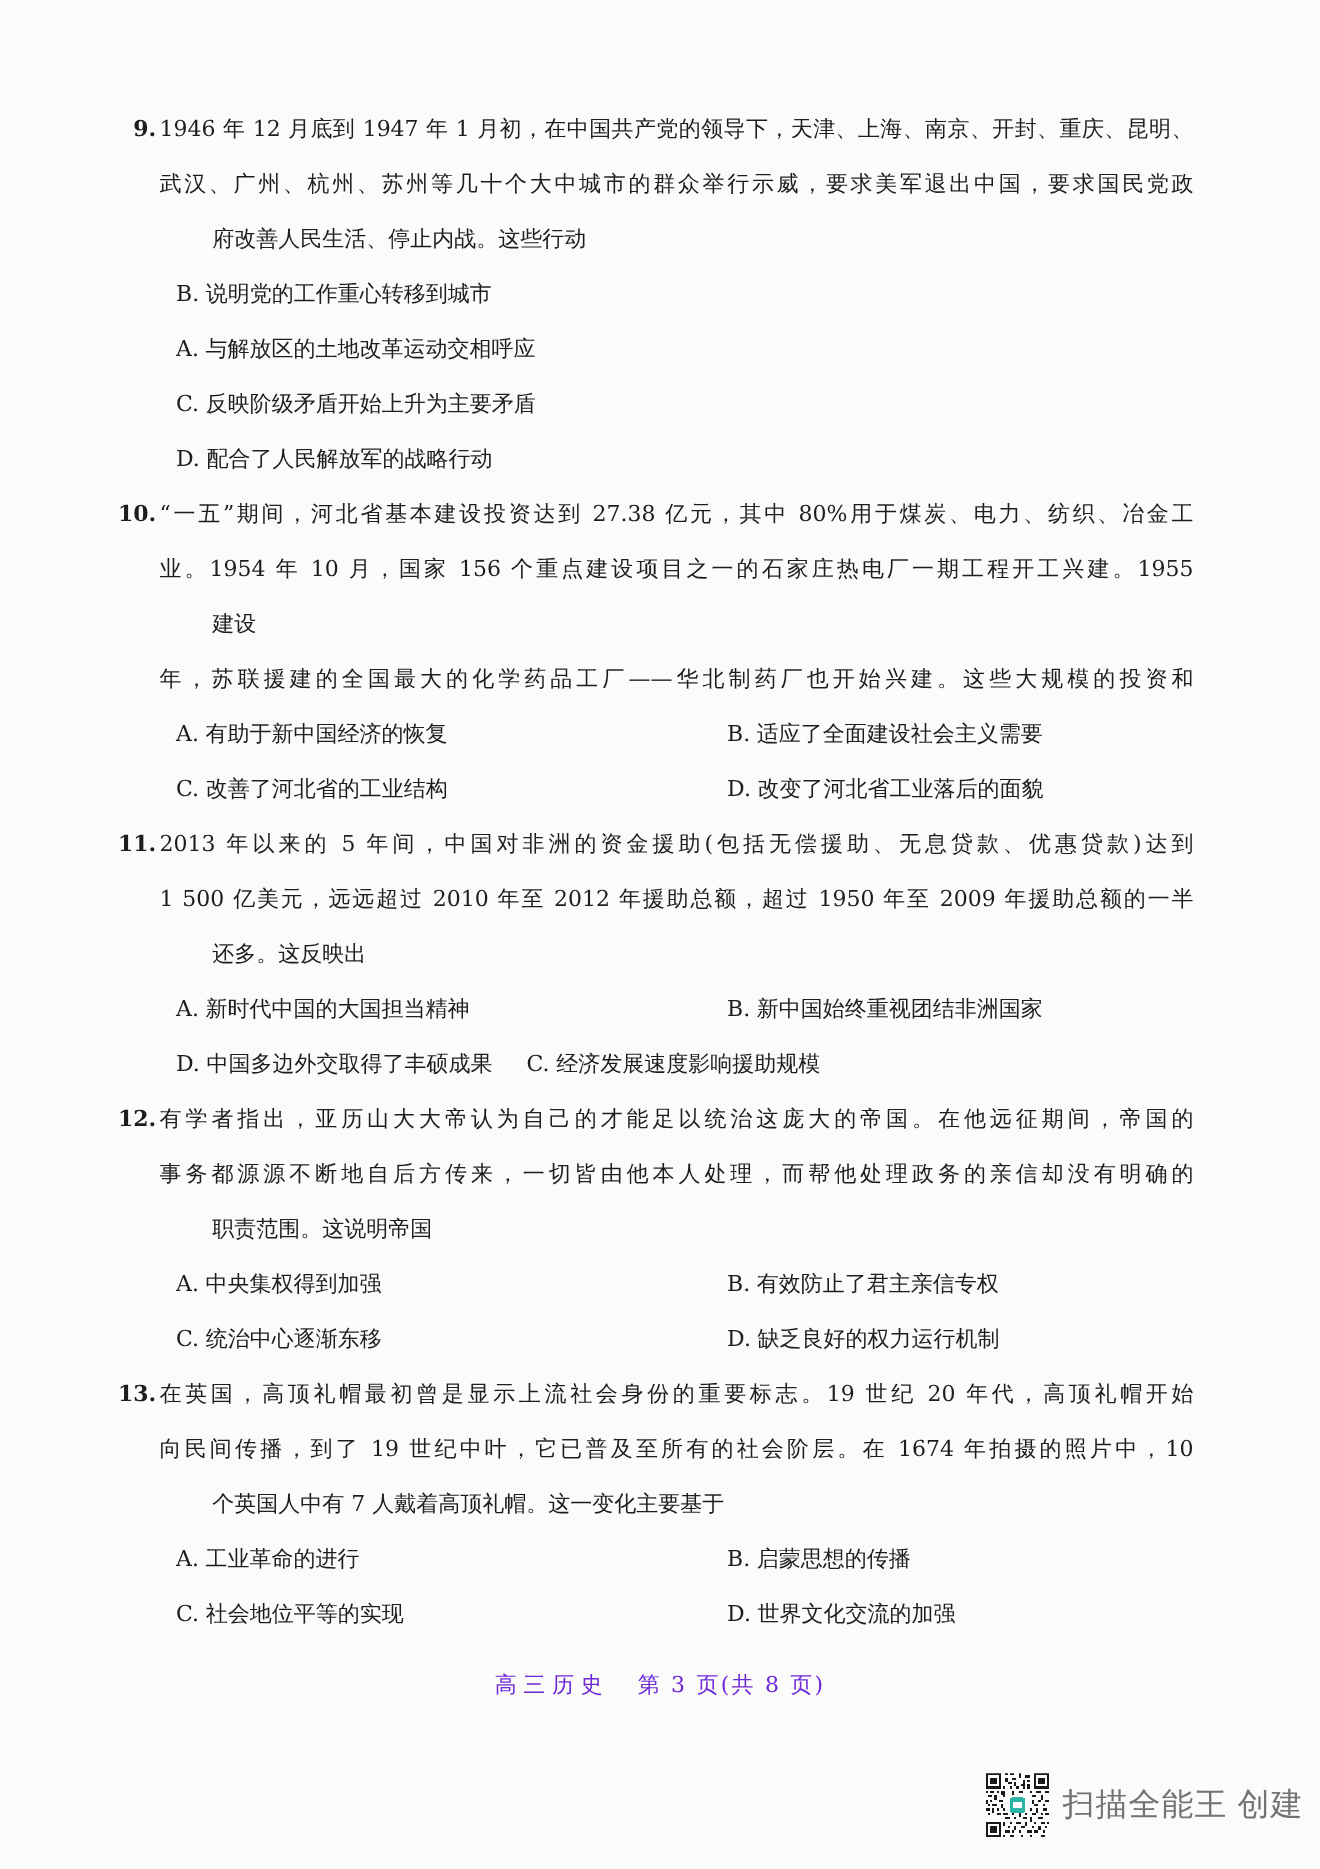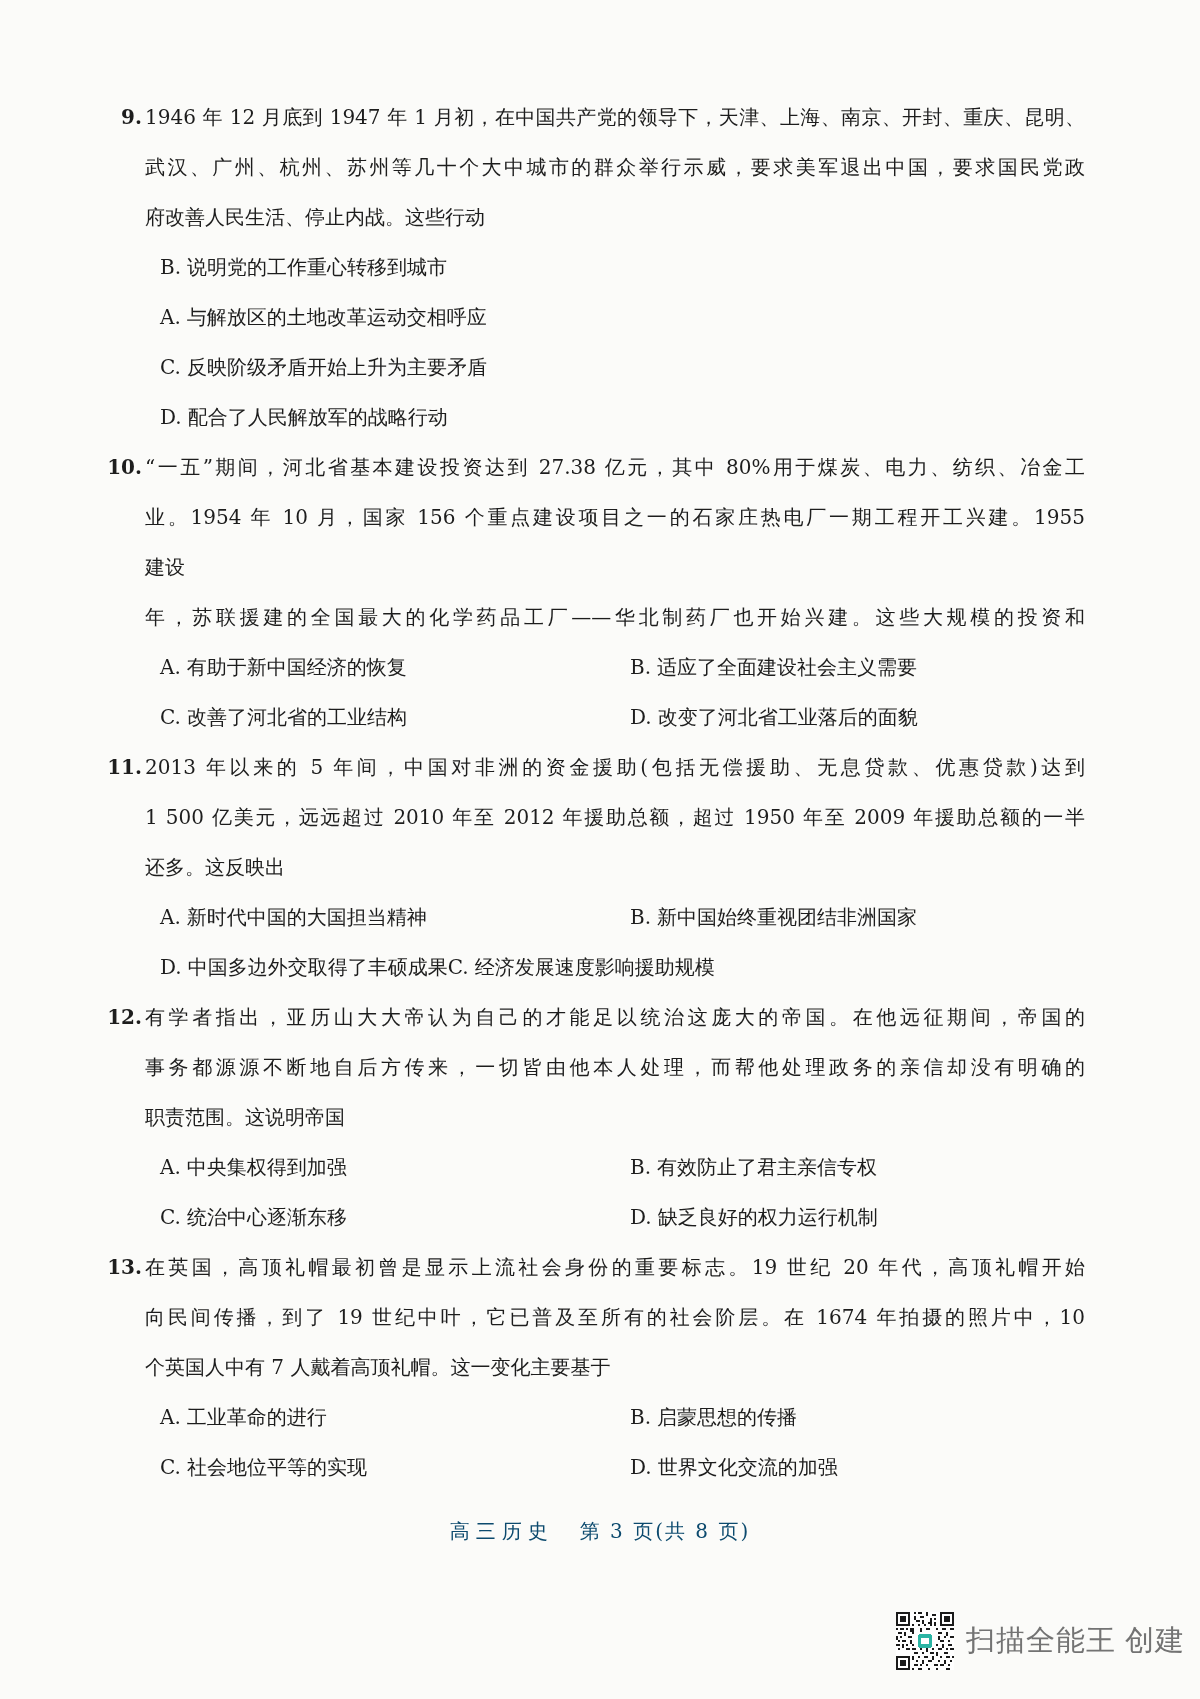--- a/index.html
+++ b/index.html
@@ -27,20 +27,21 @@
     height: 50px;
     line-height: 50px;
     font-size: 20px;
     white-space: nowrap;
     text-align: justify;
     text-align-last: justify;
   }
   .tline.tlast {
     text-align: left;
     text-align-last: left;
+    margin-left: 48px;
   }
   .qnum {
     position: absolute;
     right: 100%;
     margin-right: 3px;
     font-weight: bold;
     letter-spacing: 0;
     text-align-last: auto;
   }
   .optline {
@@ -49,32 +50,33 @@
     font-size: 20px;
     padding-left: 15px;
     white-space: nowrap;
   }
   .optrow {
     height: 50px;
     line-height: 50px;
     font-size: 20px;
     padding-left: 15px;
     display: flex;
+    gap: 31px;
   }
   .optcell { width: 470px; white-space: nowrap; }
   .optcell.right { width: auto; }
   .optlabel { margin-right: 6px; }
   .page-footer {
     position: absolute;
     left: 0;
     right: 0;
     top: 1518px;
     text-align: center;
     font-size: 20px;
-    color: #0c4a6e;
+    color: #6d28d9;
   }
   .page-footer .course { letter-spacing: 6px; }
   .page-footer .pageinfo { margin-left: 26px; letter-spacing: 2px; }
   .scan-mark {
     position: absolute;
     left: 896px;
     top: 1612px;
     display: flex;
     align-items: center;
     gap: 12px;

